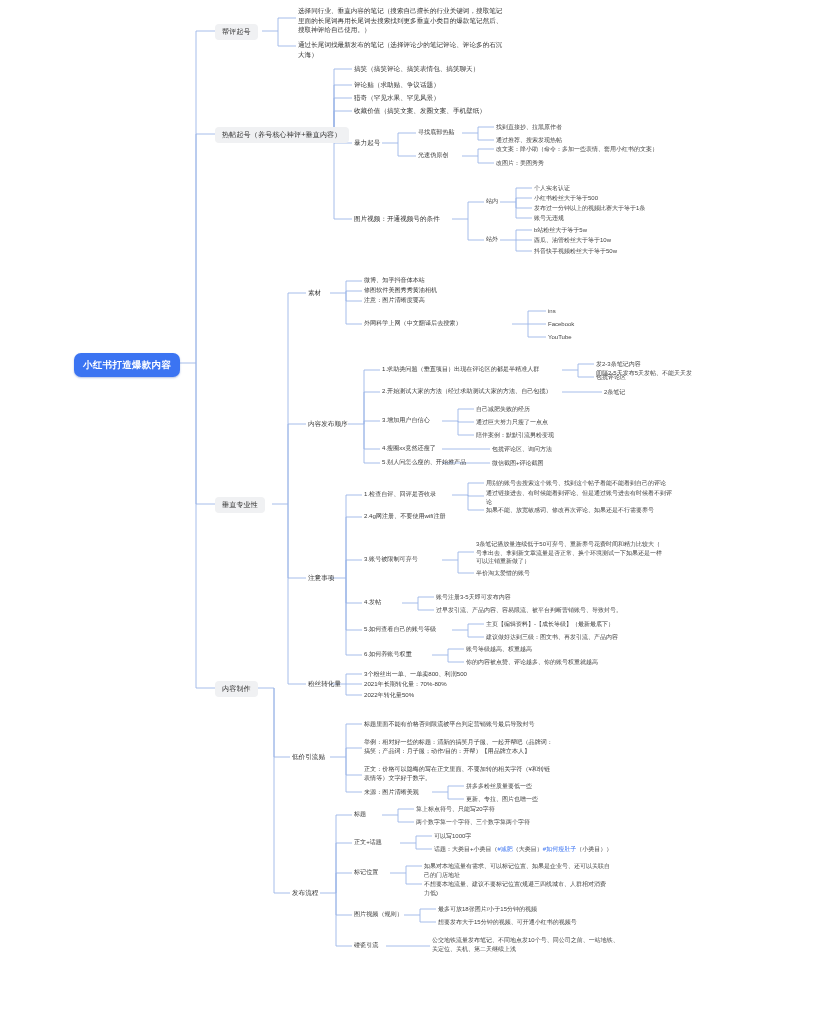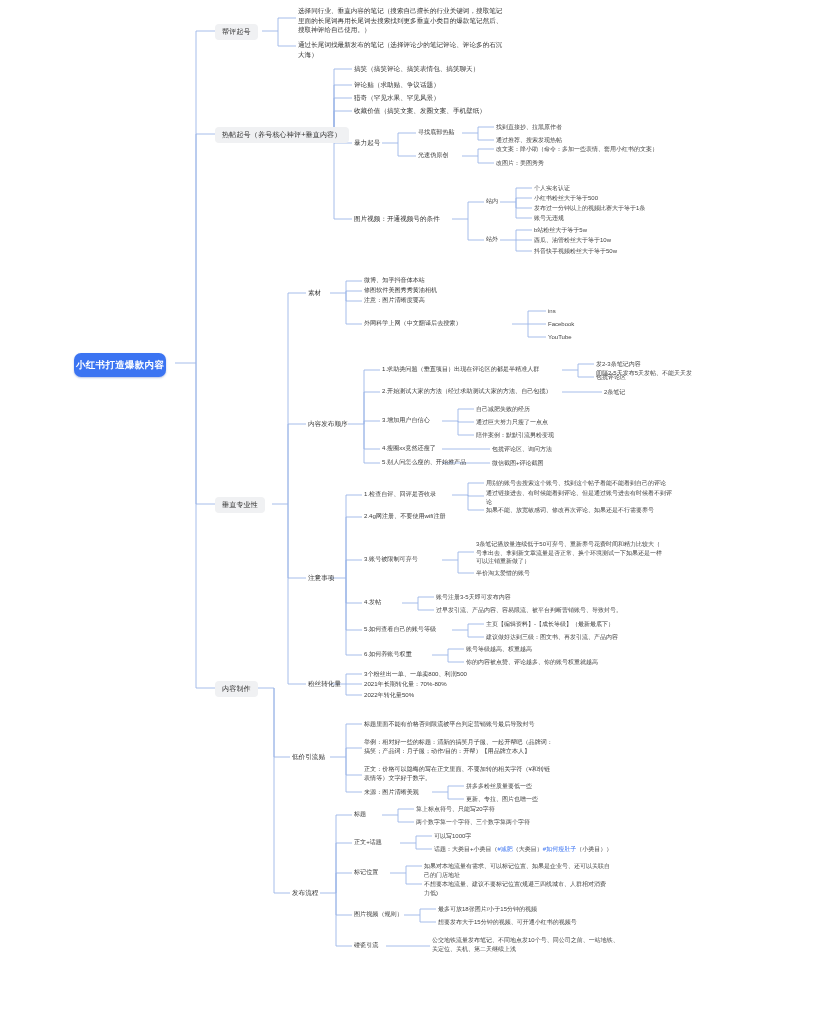--- a/index.html
+++ b/index.html
@@ -16,21 +16,21 @@
     position:absolute;
     box-sizing:border-box;
     line-height:1.45;
     white-space:pre-wrap;
   }
   
   .n-root{
     background:#3b74f2;
     color:#ffffff;
     border-radius:7px;
-    padding:5px 2px;
+    padding:5px 9px;
     font-size:9.5px;
     font-weight:bold;
     letter-spacing:.3px;
     box-shadow:0 1px 2px rgba(40,80,180,.35);
   }
   
   .n-l1{
     background:#f0f1f3;
     color:#2f2f2f;
     border-radius:4px;

